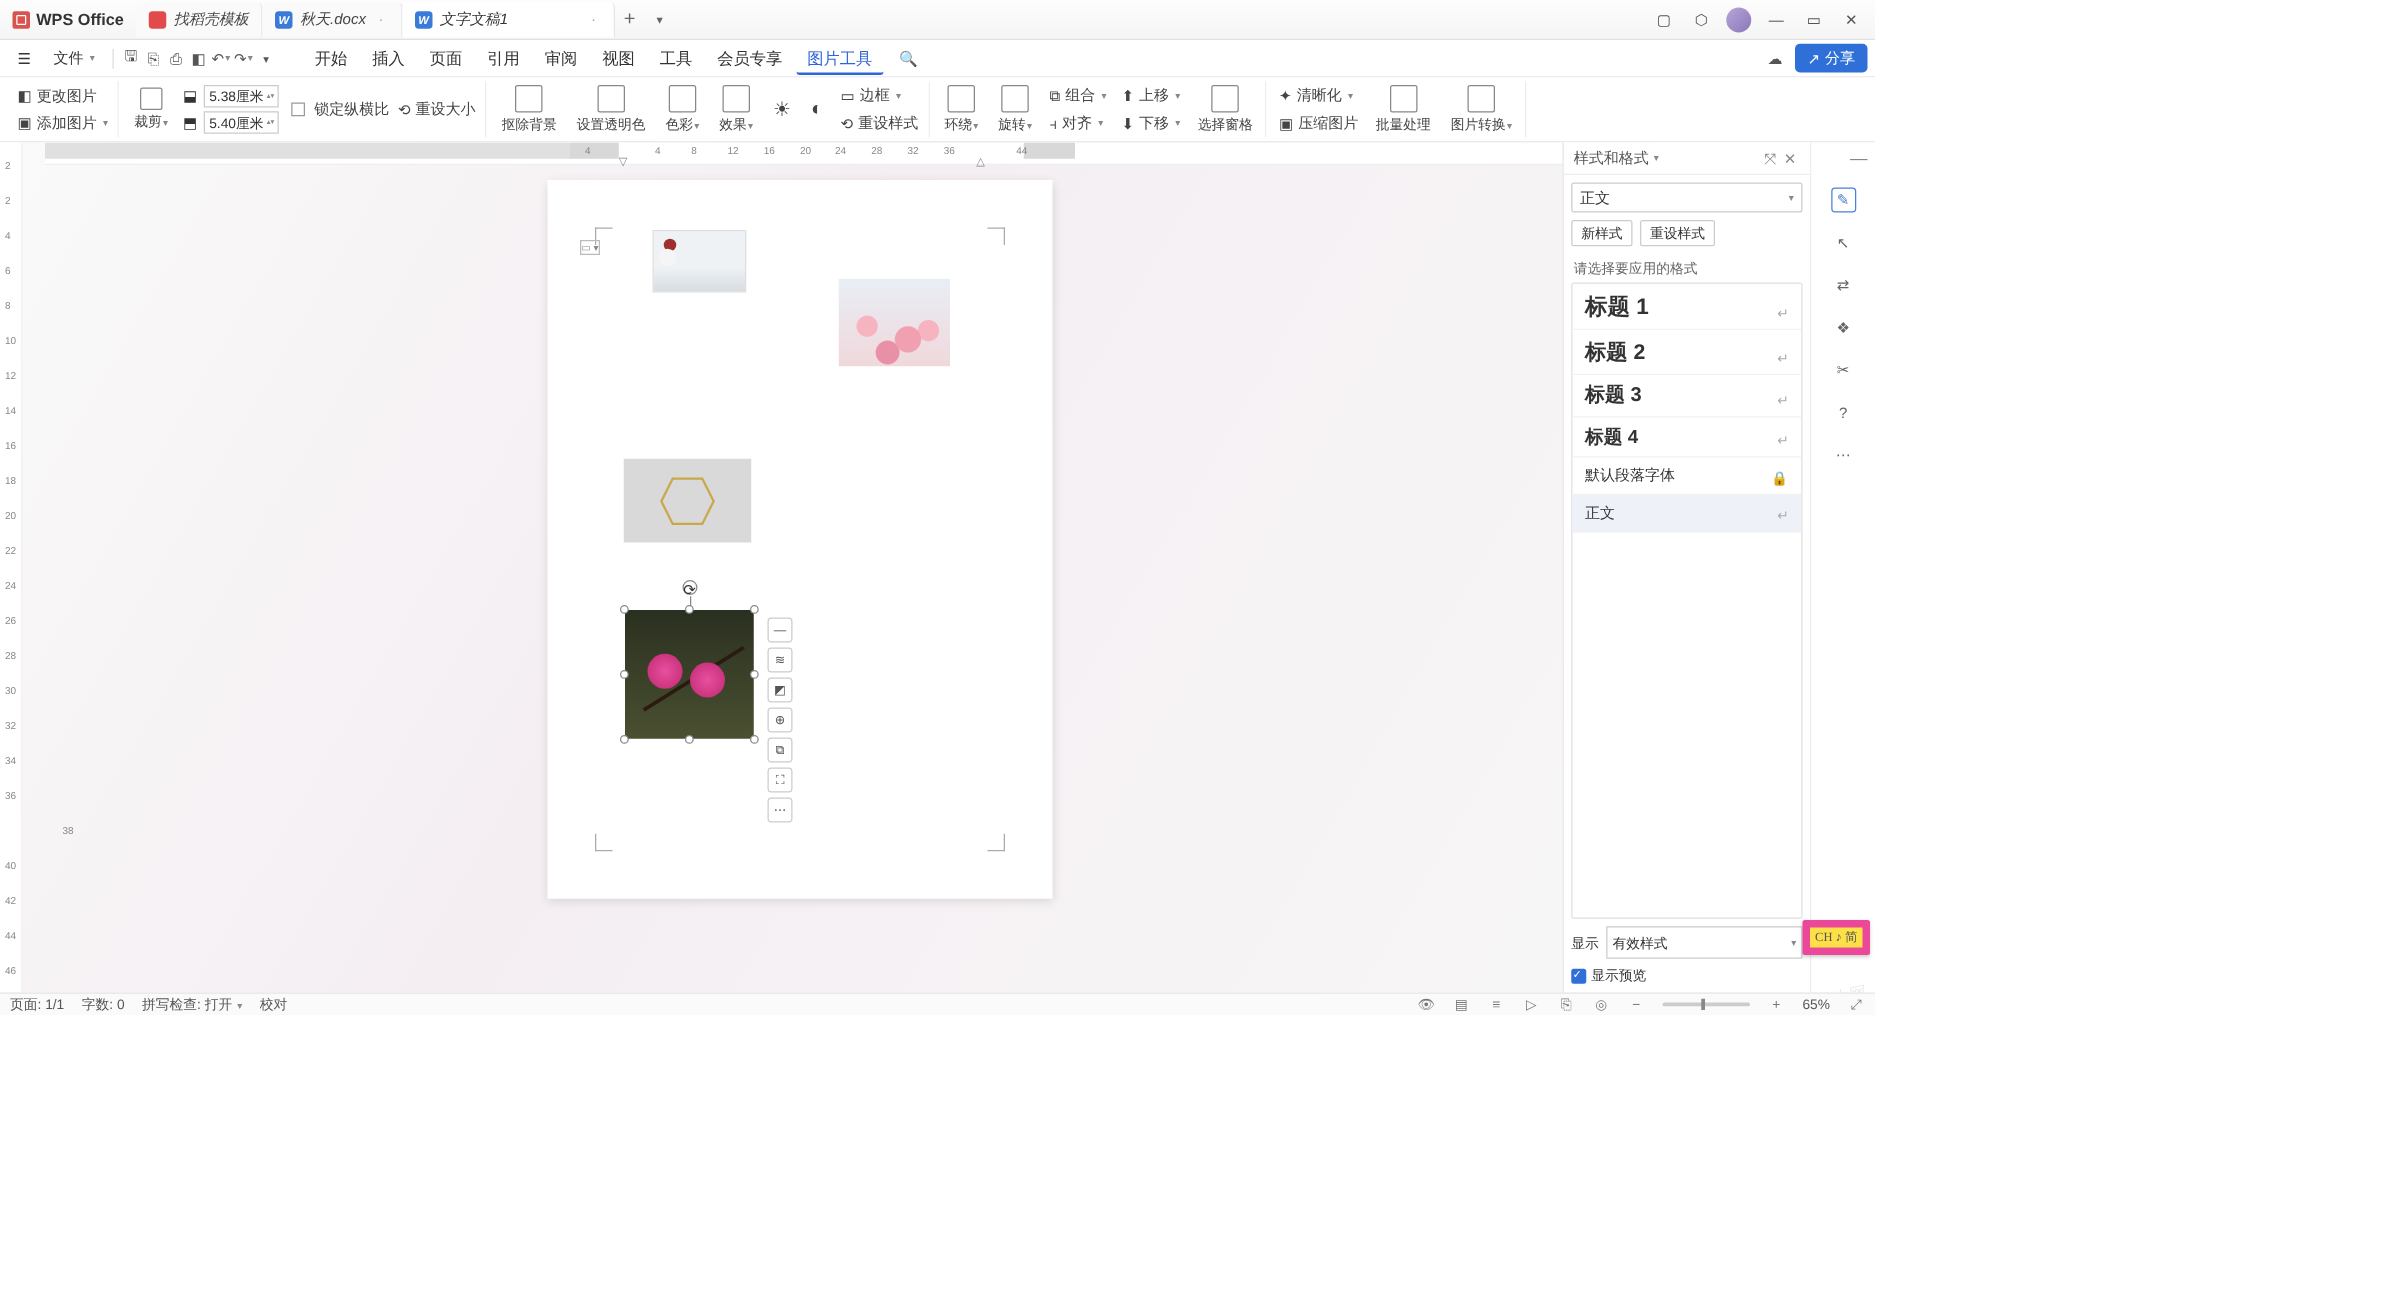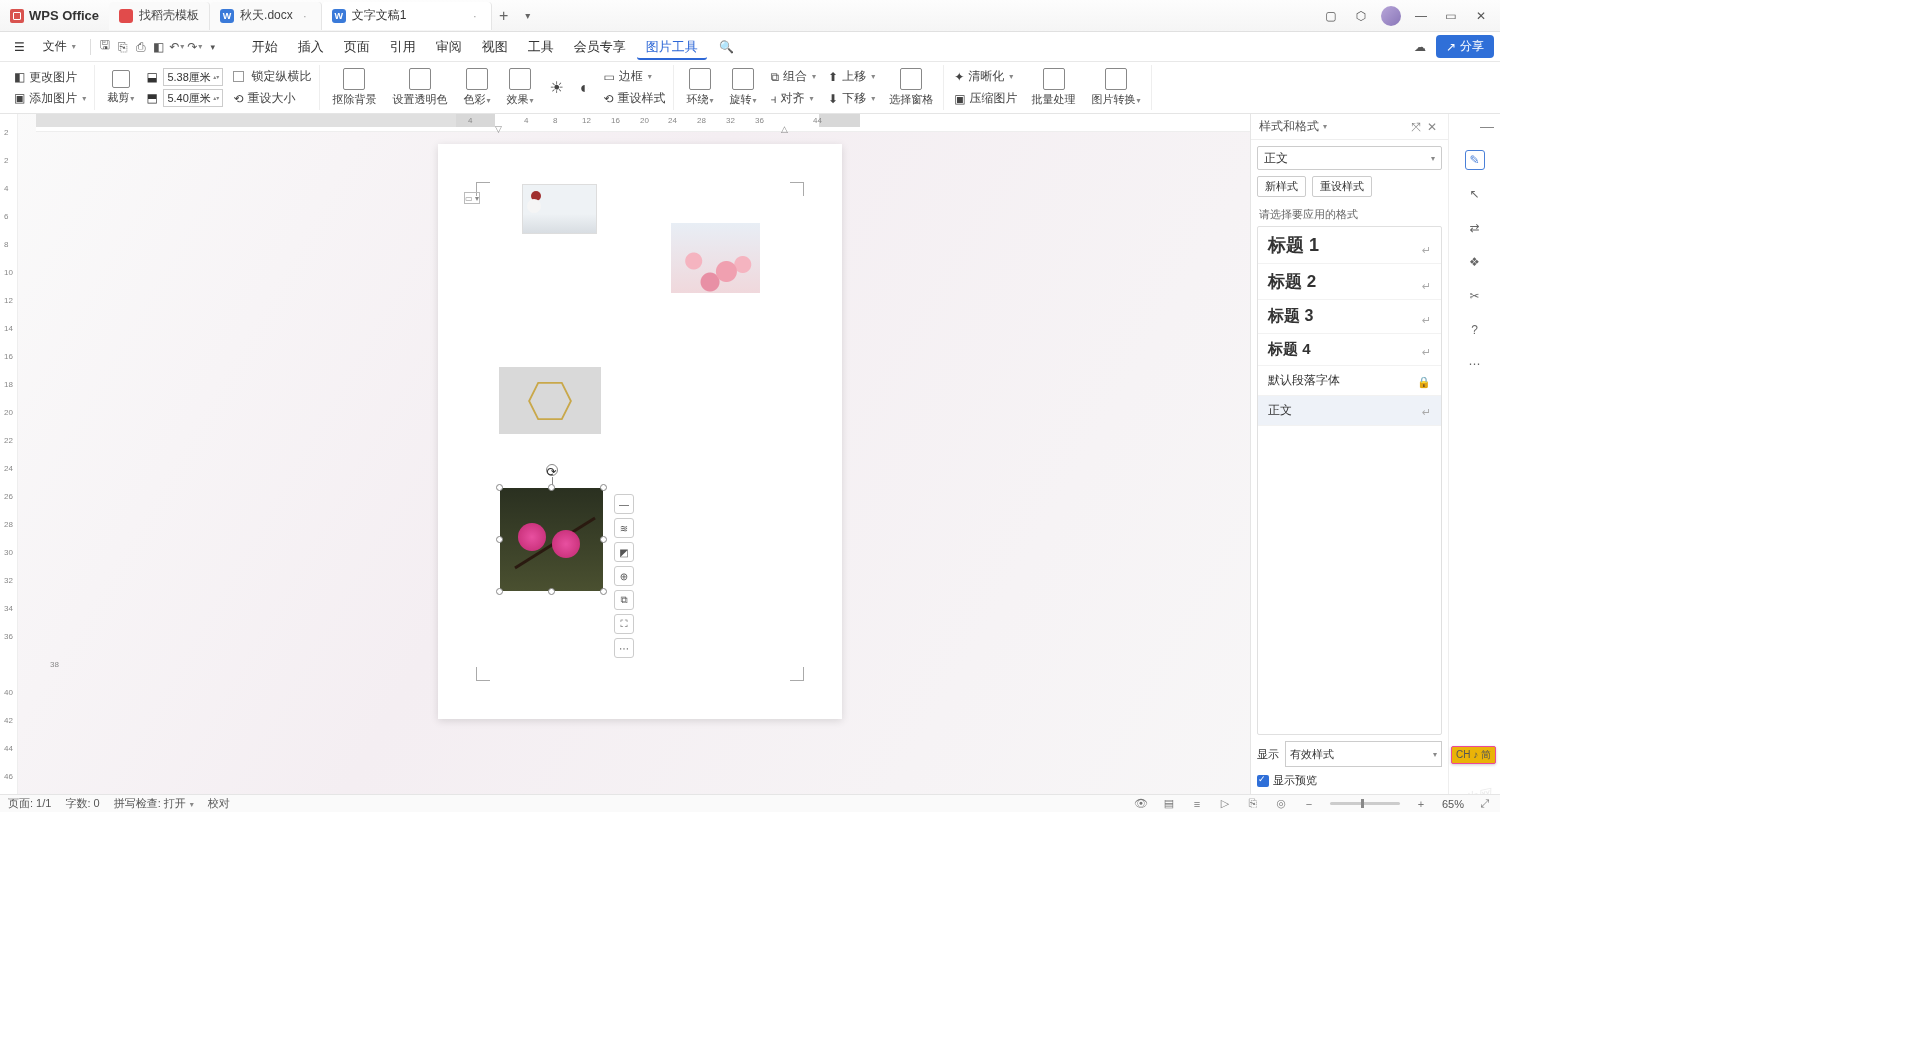--- a/index.html
+++ b/index.html
@@ -3,21 +3,21 @@
 <meta charset="utf-8">
 <style>
   * { margin: 0; padding: 0; box-sizing: border-box; font-family: "Microsoft YaHei", sans-serif; }
   body { background: #fff; font-size: 12px; color: #333; overflow: hidden; width: 1500px; height: 812px; position: relative; }
 
   
   .title-bar { height: 32px; background: linear-gradient(#fdfdfd,#f5f5f5); display: flex; align-items: center; border-bottom: 1px solid #e0e0e0; }
   .app-logo { display: flex; align-items: center; padding: 0 10px; gap: 5px; font-weight: 600; font-size: 13px; }
   .logo-icon { width:14px; height:14px; background:#d9534f; border-radius:2px; position:relative; }
   .logo-icon::before{content:"";position:absolute;inset:3px;border:1px solid #fff;border-radius:1px;}
-  .tab { height: 28px; padding: 0 10px; display: flex; align-items: center; gap: 6px; border-right: 1px solid #e5e5e5; font-size: 12px; color:#444; background:#fafafa; border-top-left-radius:4px; border-top-right-radius:4px;}
+  .tab { height: 28px; padding: 0 10px; display: flex; align-items: center; gap: 6px; border-right: 1px solid #e5e5e5; font-size: 12px; color:#444; background:#fafafa; border-top-left-radius:4px; border-top-right-radius:4px;font-style:italic;}
   .tab.active { background: #fff; color:#333;}
   .tab-icon { width: 14px; height: 14px; border-radius: 3px; display:inline-block;}
   .tab-icon.red { background:#e14b4b; } .tab-icon.blue { background:#3a7ad9; color:#fff; font-size:9px; text-align:center; line-height:14px; font-weight:bold;}
   .tab-close { color:#999; font-size:11px; width:12px; text-align:center;}
   .tab-add { width:24px; text-align:center; color:#666; font-size:16px;}
   .title-spacer{flex:1;}
   .wnd-btns{display:flex; gap:4px; padding-right:6px;}
   .wnd-btn{width:26px;height:24px;display:flex;align-items:center;justify-content:center;color:#555;border-radius:3px;}
   .avatar{width:20px;height:20px;border-radius:50%;background:linear-gradient(135deg,#b8a6d9,#8976b8);}
 
@@ -111,21 +111,21 @@
   .status-bar{position:absolute;bottom:0;left:0;right:0;height:18px;background:#fafafa;border-top:1px solid #e5e5e5;display:flex;align-items:center;font-size:11px;color:#555;padding:0 8px;gap:14px;}
   .status-bar .sp{flex:1;}
   .sb-ic{width:14px;height:14px;display:inline-flex;align-items:center;justify-content:center;color:#777;}
   .zoom-slider{width:70px;height:3px;background:#ccc;position:relative;border-radius:2px;}
   .zoom-slider::before{content:"";position:absolute;left:45%;top:-3px;width:3px;height:9px;background:#888;}
 
   .scroll-v{position:absolute;right:0;top:0;bottom:0;width:10px;}
   .scroll-v::before{content:"";position:absolute;right:1px;top:8px;width:7px;height:90px;background:#ccc;border-radius:4px;}
   .scroll-arrow{position:absolute;font-size:8px;color:#888;left:1px;}
   
-  .ime-badge{position:absolute;right:4px;bottom:48px;background:#eab308;border:1px solid #ec4899;border-radius:2px;padding:1px 4px;font-size:10px;color:#555;box-shadow:0 1px 3px rgba(0,0,0,.2);}
+  .ime-badge{position:absolute;right:4px;bottom:48px;background:#fde047;border:6px solid #ec4899;border-radius:2px;padding:1px 4px;font-size:10px;color:#555;box-shadow:0 1px 3px rgba(0,0,0,.2);font-family:Liberation Serif, serif;}
   .watermark{position:absolute;right:8px;bottom:4px;font-size:14px;color:rgba(0,0,0,.08);font-style:italic;transform:rotate(-12deg);pointer-events:none;}
 </style>
 </head>
 <body>
 
 <div class="title-bar">
   <div class="app-logo">
     <span class="logo-icon"></span>
     <span>WPS Office</span>
   </div>
@@ -209,21 +209,21 @@
           </div>
         </div>
       <div style="display:flex;align-items:center;gap:3px;">
           <span style="width:14px;">⬒</span>
           <div class="dim-input">
             <span>5.40厘米</span>
             <span class="dim-spin">▴▾</span>
           </div>
         </div>
     </div>
-    <div style="display:flex;flex-direction:column;gap:3px;">
+    <div style="display:flex;flex-direction:row;gap:3px;">
       <div class="rbtn">
           <span class="chk"></span>
           <span>锁定纵横比</span>
         </div>
       <div class="rbtn">⟲ <span>重设大小</span></div>
     </div>
   </div>
   <div class="rgrp row">
     <div class="rbtn-col">
         <span class="ricon lg"></span>

